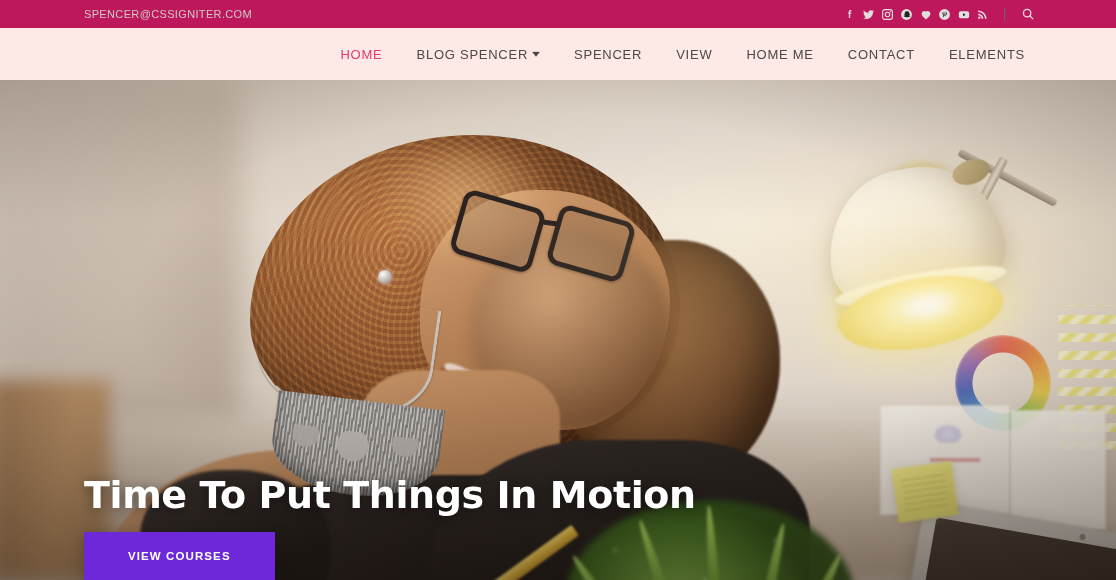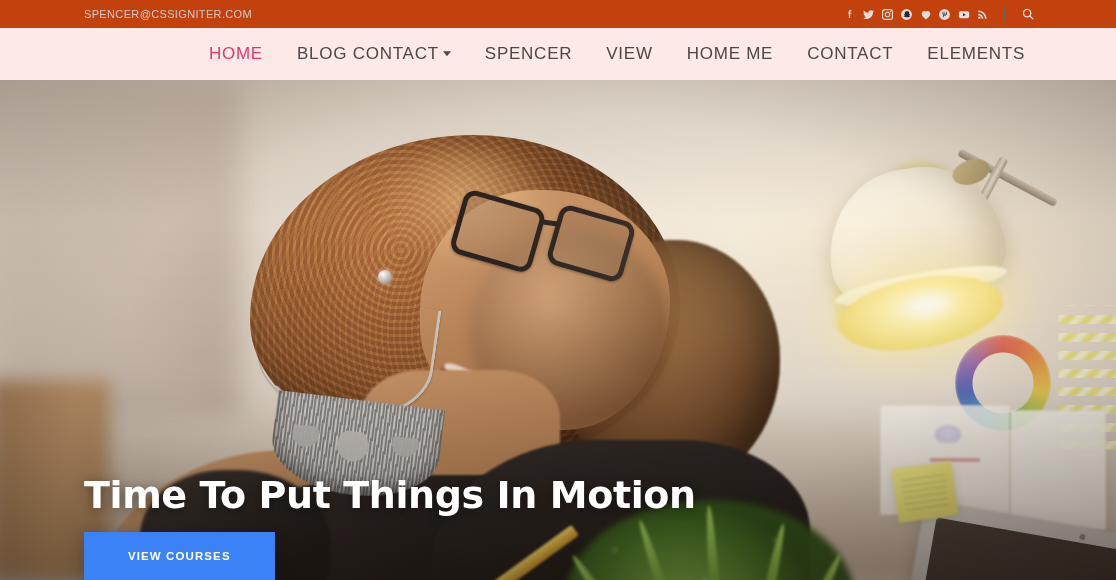--- a/index.html
+++ b/index.html
@@ -6,21 +6,21 @@
   html,body { width:1116px; height:580px; overflow:hidden; }
   body {
     font-family:"Liberation Sans", sans-serif;
     background:#fff;
     -webkit-font-smoothing:antialiased;
   }
 
   
   .topbar {
     height:28px; width:100%;
-    background:#c2410c;
+    background:#be185d;
     display:flex; align-items:center;
     position:relative;
   }
   .topbar-email {
     position:absolute; left:84px; top:50%; transform:translateY(-50%);
     color:#cfc9c9; font-size:11px; letter-spacing:.35px;
     font-family:"Liberation Sans", sans-serif;
   }
   .topbar-right {
     position:absolute; right:78px; top:50%; transform:translateY(-50%);
@@ -51,21 +51,21 @@
   .logo {
     position:absolute; left:84px; top:50%; transform:translateY(-50%);
     font-size:18px; letter-spacing:5.2px; color:#3b3535; font-weight:400;
     font-family:"Liberation Sans", sans-serif; cursor:pointer;
   }
   .nav {
     position:absolute; right:74px; top:50%; transform:translateY(-50%);
     display:flex; align-items:center;
   }
   .nav-item {
-    font-size:17px; letter-spacing:.75px; color:#4d4747;
+    font-size:13px; letter-spacing:.75px; color:#4d4747;
     padding:0 17px; cursor:pointer; white-space:nowrap;
     display:flex; align-items:center; gap:4px;
     font-family:"Liberation Sans", sans-serif;
   }
   .nav-item.active { color:#e8356f; }
   .caret { font-size:8px; line-height:1; position:relative; top:1px; }
 
   
   .hero {
     position:relative; width:100%; height:500px; overflow:hidden;
@@ -427,21 +427,21 @@
     margin-bottom:14px;
     margin-top:24px;
   }
   .hero-sub {
     font-size:14.5px; color:#f3eeea; margin-bottom:23px;
     font-family:"Liberation Serif", serif;
     text-shadow:0 1px 7px rgba(0,0,0,.55);
   }
   .hero-btn {
     display:inline-block;
-    background:#3b82f6; color:#fff;
+    background:#6d28d9; color:#fff;
     font-size:11.5px; font-weight:bold; letter-spacing:1.1px;
     padding:18px 44px;
     border:none; cursor:pointer;
     font-family:"Liberation Sans", sans-serif;
     box-shadow:0 3px 14px rgba(0,0,0,.22);
   }
 </style>
 </head>
 <body>
 
@@ -516,21 +516,21 @@
   </div>
 </div>
 
 <div class="header">
 
   <nav class="nav">
     <div class="nav-item active">
       <span>HOME</span>
     </div>
     <div class="nav-item">
-      <span>BLOG CONTACT</span>
+      <span>BLOG SPENCER</span>
       <span class="caret">
         <svg width="8" height="6" viewBox="0 0 10 7" fill="currentColor">
             <path d="M0 0h10L5 6.4z"></path>
           </svg>
       </span>
     </div>
     <div class="nav-item">
       <span>SPENCER</span>
     </div>
     <div class="nav-item">

